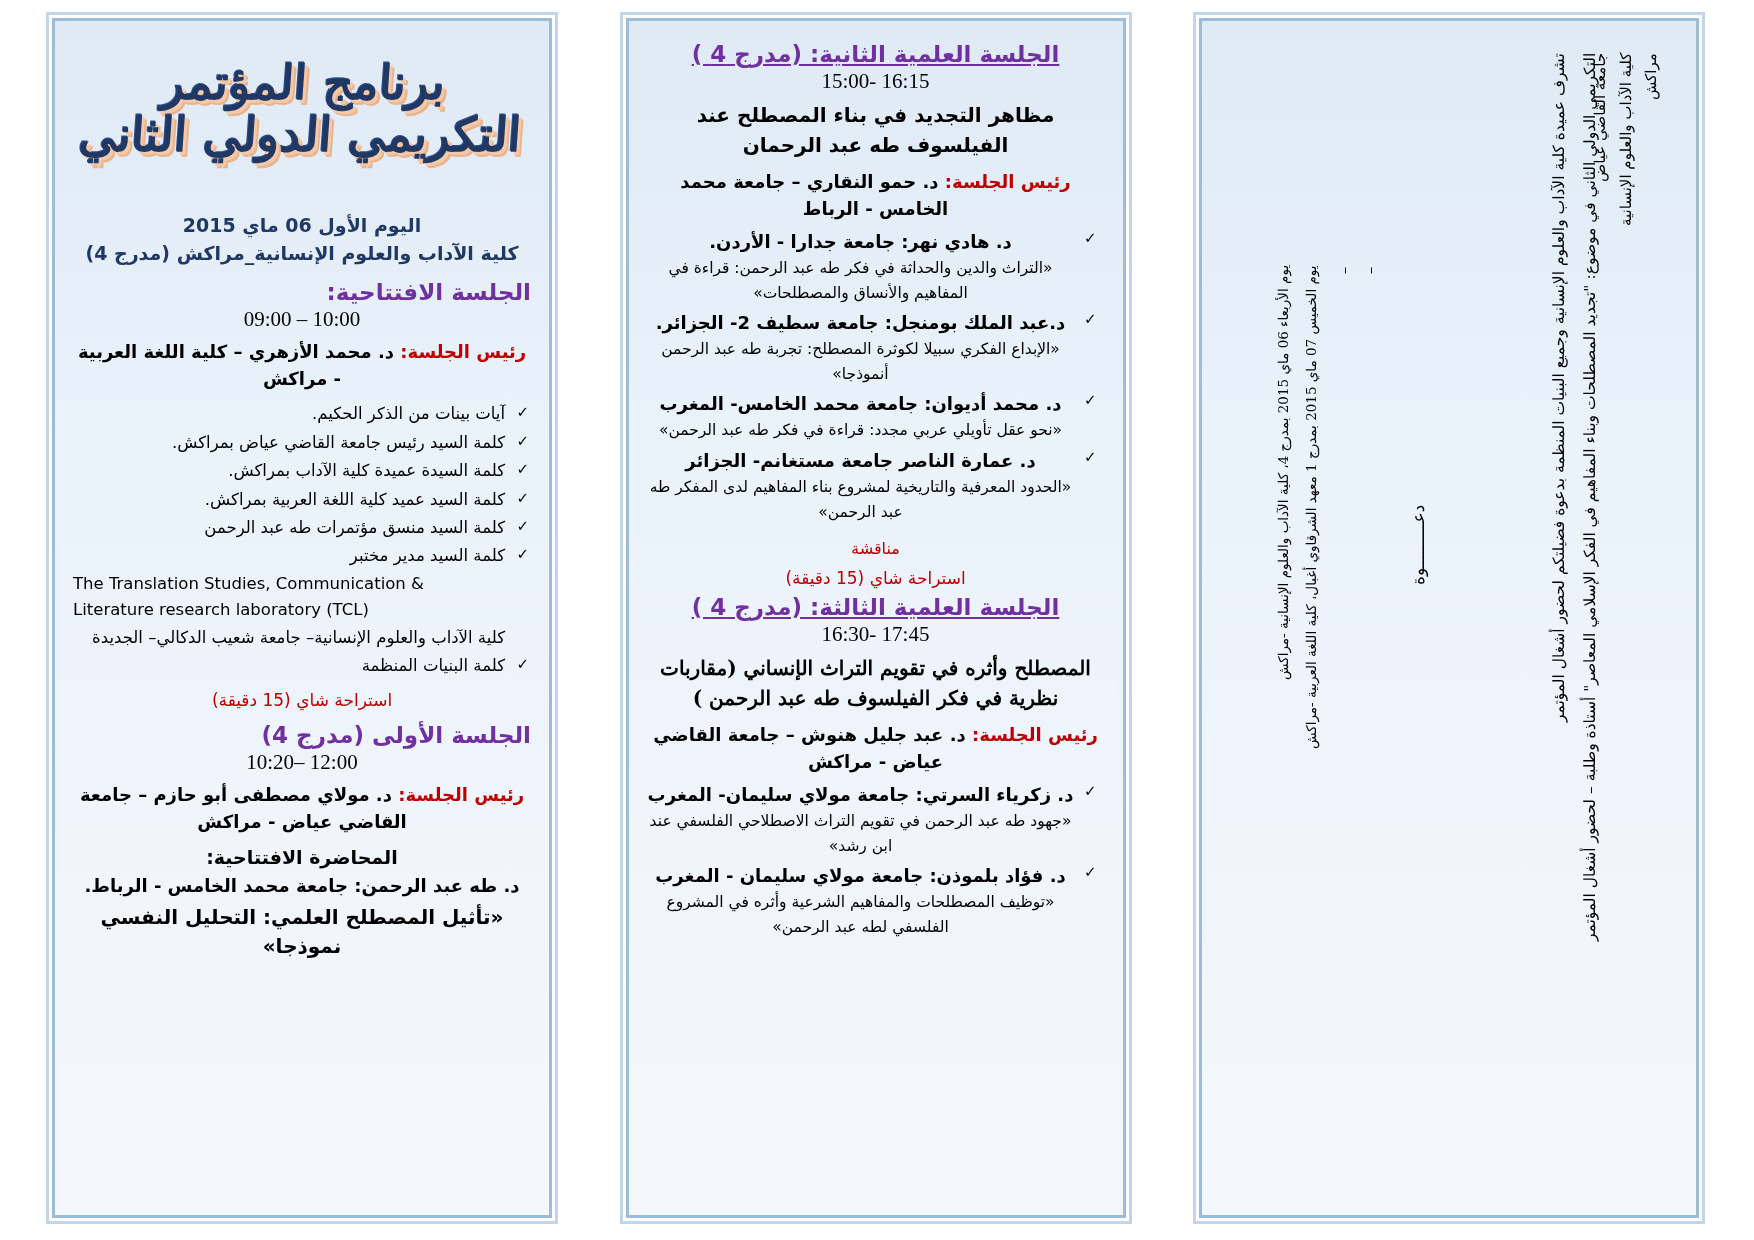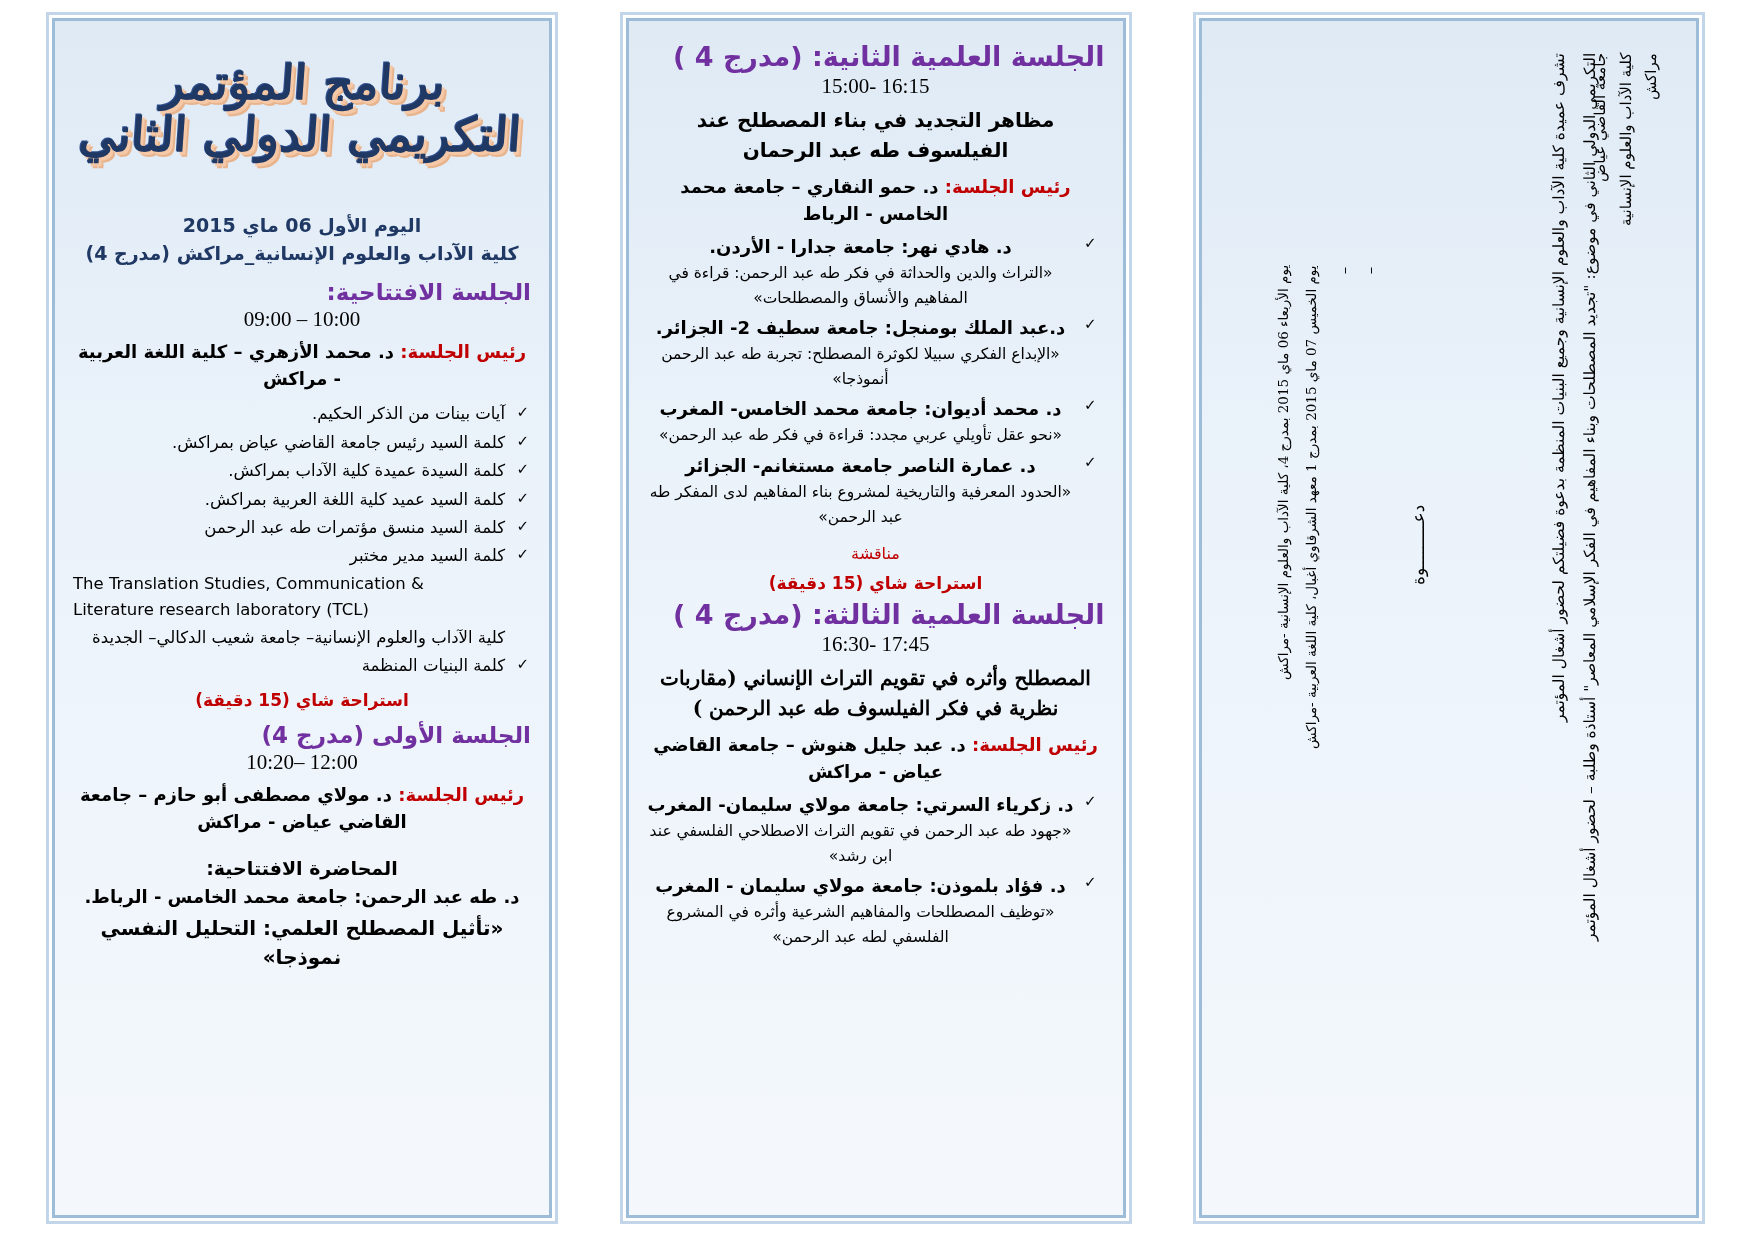--- a/index.html
+++ b/index.html
@@ -117,54 +117,55 @@
   }
   .plain-ltr {
     direction: ltr;
     text-align: left;
     font-size: 16.5px;
     line-height: 1.6;
   }
   .break-note {
     text-align: center;
     color: #c00000;
-    font-weight: bold;
+    font-weight: normal;
     font-size: 17px;
     margin: 10px 0 6px 0;
   }
   .lecture-label {
     text-align: center;
     font-size: 19px;
     font-weight: bold;
     color: #000;
-    margin: 22px 0 4px 0;
+    margin: 11px 0 4px 0;
   }
   .speaker-line {
     text-align: center;
     font-size: 18px;
     font-weight: bold;
     color: #000;
     line-height: 1.5;
   }
   .talk-title {
     text-align: center;
     font-size: 20px;
     font-weight: bold;
     color: #000;
     line-height: 1.45;
     margin-top: 4px;
   }
 
   
   .sess2-head {
-    text-align: right;
-    font-weight: bold;
-    font-size: 27px;
+    text-align: center;
+    font-weight: bold;
+    font-size: 23px;
     color: #7030a0;
     margin: 6px 0 2px 0;
+    text-decoration: underline;
   }
   .talk-big {
     text-align: center;
     font-weight: bold;
     font-size: 20px;
     color: #000;
     line-height: 1.5;
     margin: 4px 0 8px 0;
   }
   .talk-big.fancy {

